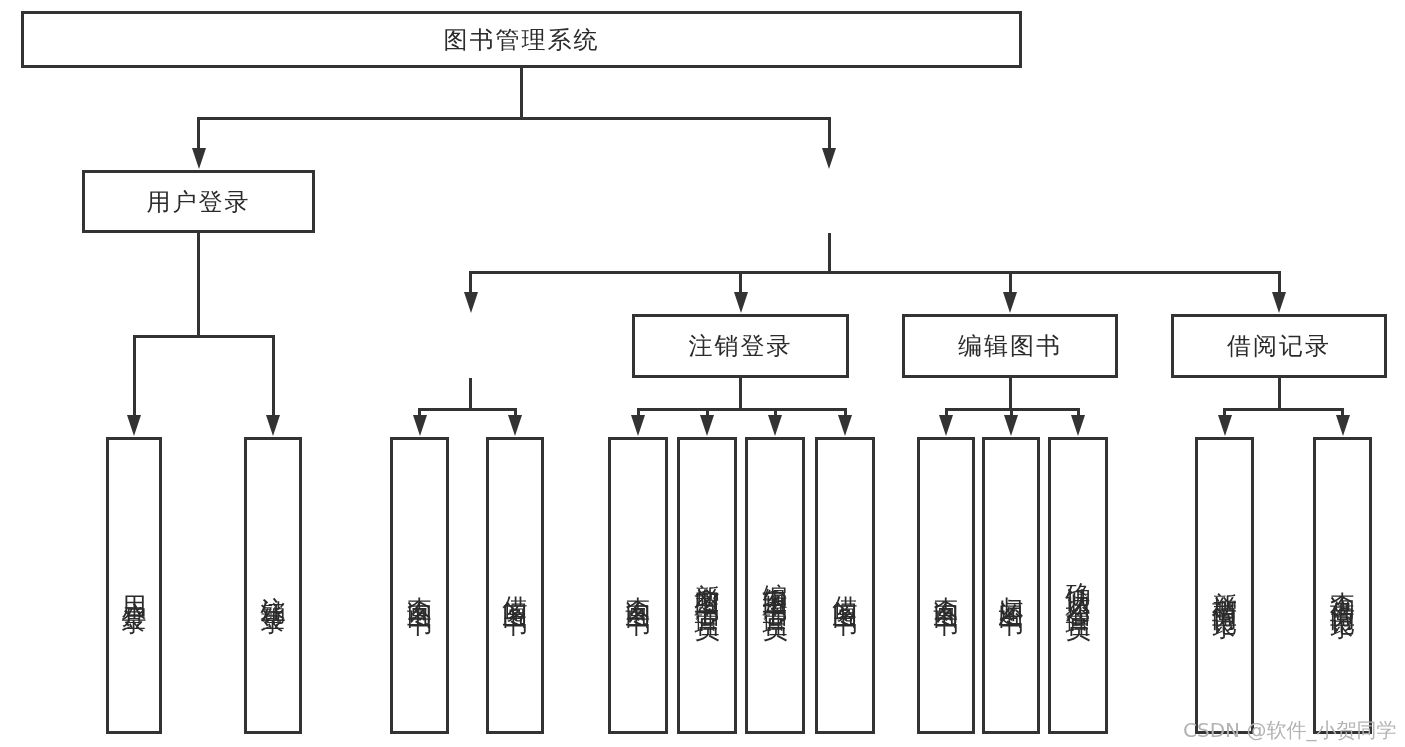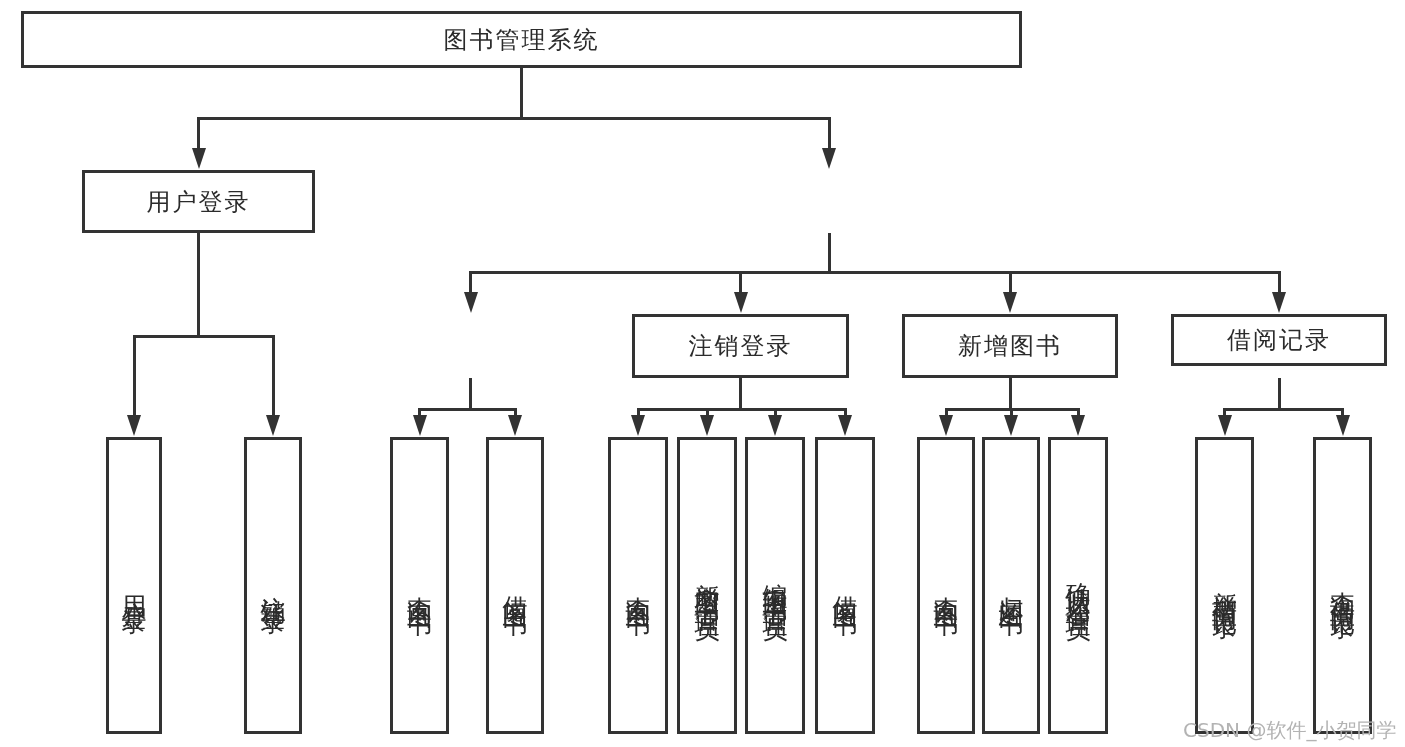--- a/index.html
+++ b/index.html
@@ -68,23 +68,23 @@
 <div class="box" style="left: 21px; top: 11px; width: 1001px; height: 57px;">
       <span class="lbl htext">图书管理系统</span>
     </div>
     <div class="box" style="left: 82px; top: 170px; width: 233px; height: 63px;">
       <span class="lbl htext">用户登录</span>
     </div>
     <div class="box" style="left: 632px; top: 314px; width: 217px; height: 64px;">
       <span class="lbl htext">注销登录</span>
     </div>
     <div class="box" style="left: 902px; top: 314px; width: 216px; height: 64px;">
-      <span class="lbl htext">新增图书</span>
+      <span class="lbl htext">编辑图书</span>
     </div>
-    <div class="box" style="left: 1171px; top: 314px; width: 216px; height: 52px;">
+    <div class="box" style="left: 1171px; top: 314px; width: 216px; height: 64px;">
       <span class="lbl htext">借阅记录</span>
     </div>
     <div class="box" style="left: 106px; top: 437px; width: 56px; height: 297px;">
       <span class="lbl vtext">用户登录</span>
     </div>
     <div class="box" style="left: 244px; top: 437px; width: 58px; height: 297px;">
       <span class="lbl vtext">注销登录</span>
     </div>
     <div class="box" style="left: 390px; top: 437px; width: 59px; height: 297px;">
       <span class="lbl vtext">查询图书</span>

